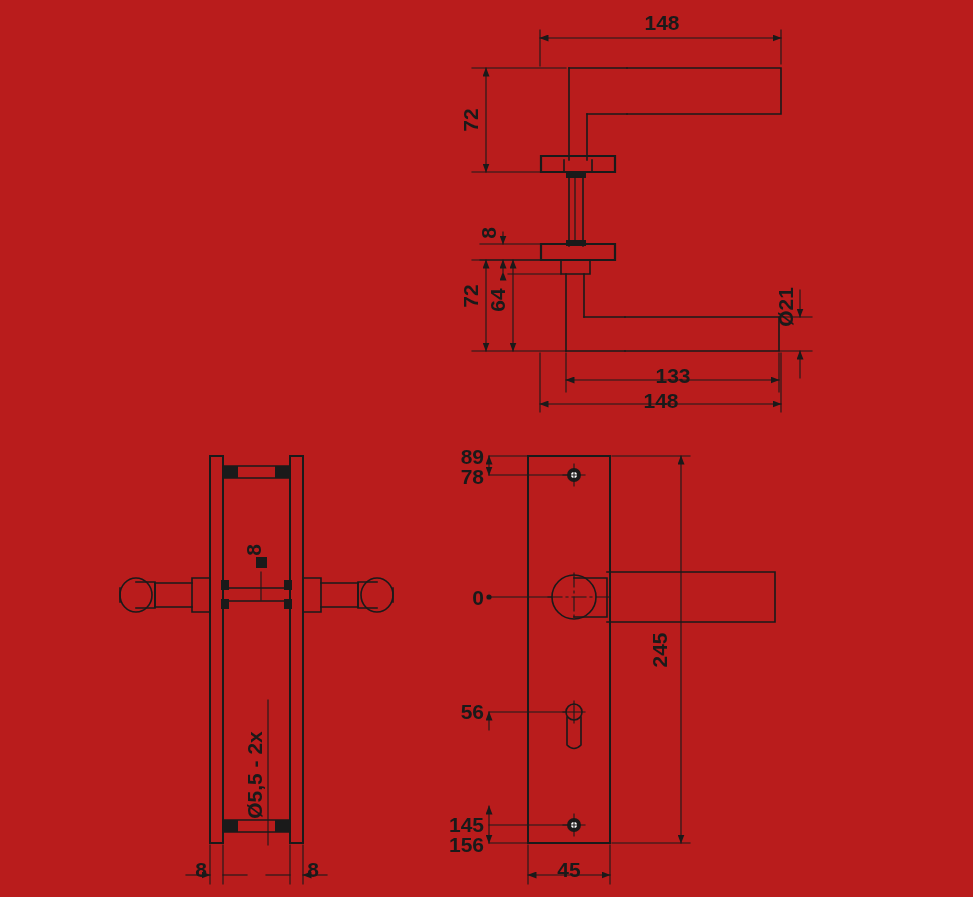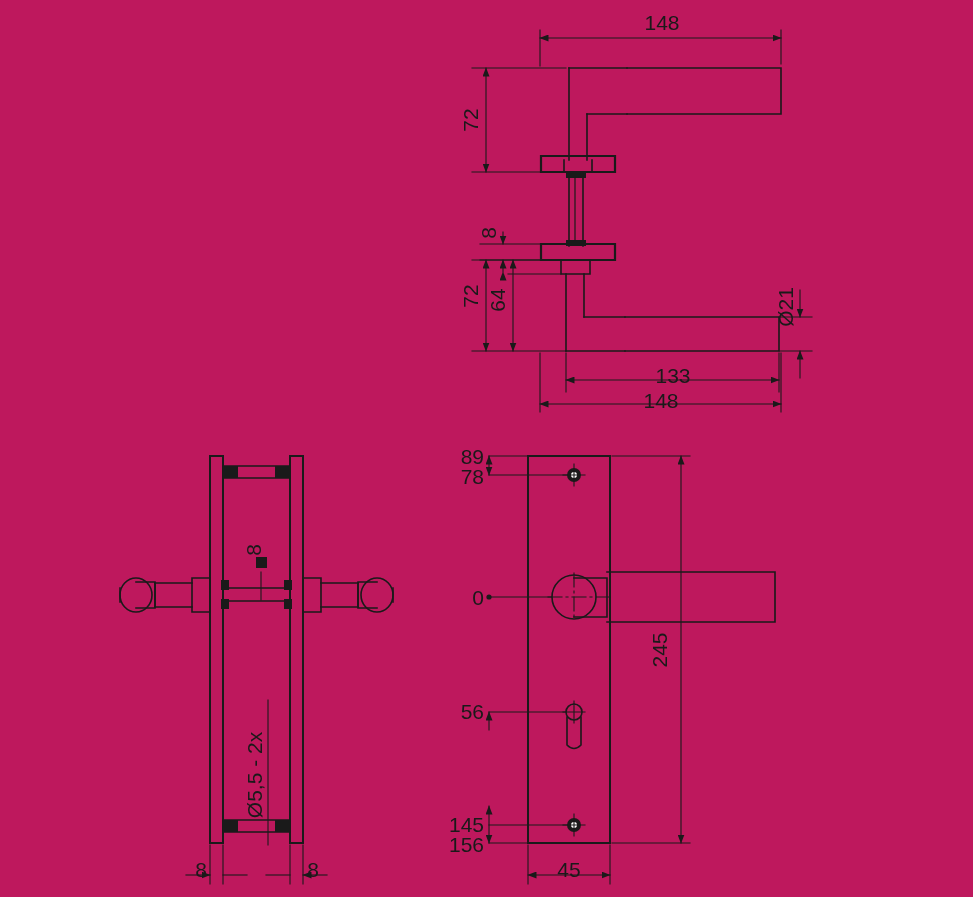--- a/index.html
+++ b/index.html
@@ -1,18 +1,18 @@
 <!DOCTYPE html>
 <html><head>
 <meta charset="utf-8">
 <style>
   html,body{margin:0;padding:0;background:#ffffff;}
   body{width:973px;height:897px;overflow:hidden;
        font-family:"Liberation Sans", sans-serif;color:#000;}
-  #sheet{position:relative;width:973px;height:897px;background:#be185d;}
+  #sheet{position:relative;width:973px;height:897px;background:#b91c1c;font-weight:bold;}
   svg{display:block;}
   text{font-family:"Liberation Sans", sans-serif;fill:#1a1a1a;}
 </style>
 </head>
 <body>
 
 <div id="sheet">
 <svg width="973" height="897" viewBox="0 0 973 897">
 
   <defs>

